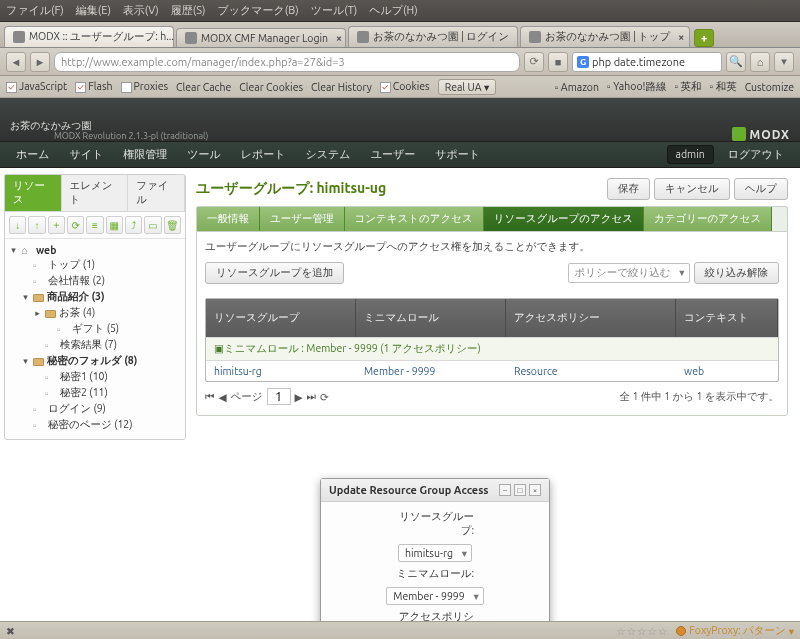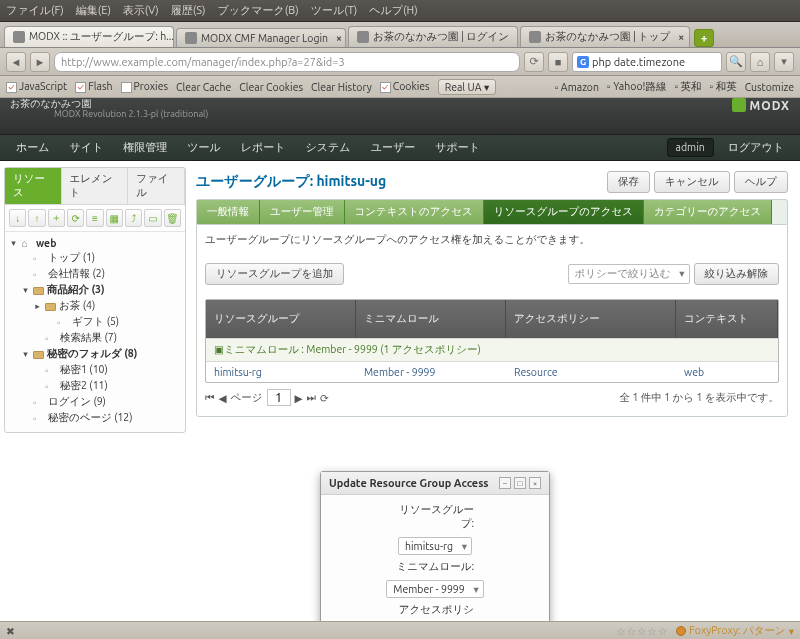--- a/index.html
+++ b/index.html
@@ -19,21 +19,21 @@
 .url-input { flex:1; height:20px; background:#fff; border:1px solid #aaa; border-radius:7px; padding:0 6px; font-size:11px; color:#888;}
 .search-input { width:150px; height:20px; background:#fff; border:1px solid #aaa; border-radius:3px; padding:0 4px; font-size:11px; color:#333; display:flex; align-items:center; gap:3px;}
 .search-input .g { background:#4285f4; color:#fff; font-weight:bold; width:12px; height:12px; border-radius:2px; display:flex; align-items:center; justify-content:center; font-size:9px;}
 .bookbar { background:linear-gradient(#d1ccc3,#c5bfb5); height:22px; display:flex; align-items:center; padding:0 6px; gap:8px; font-size:10.5px; color:#333; border-bottom:1px solid #a6a096;}
 .chk { width:11px; height:11px; border:1px solid #999; background:#fff; display:inline-block; vertical-align:middle; margin-right:2px;}
 .chk.on::after{content:"✓"; font-size:9px; line-height:9px; color:#c0392b; display:block; text-align:center;}
 .bklink{cursor:pointer;}
 .uabtn { border:1px solid #a09a8f; background:linear-gradient(#ece8e0,#d6d0c6); padding:1px 6px; border-radius:3px; cursor:pointer;}
 
 
-.modx-top { background:linear-gradient(#414543,#2e312f); color:#e0e0dd; height:37px; display:flex; align-items:flex-start; padding:0 10px; border-bottom:1px solid #1c1e1d;}
+.modx-top { background:linear-gradient(#414543,#2e312f); color:#e0e0dd; height:44px; display:flex; align-items:flex-end; padding:0 10px; border-bottom:1px solid #1c1e1d;}
 .modx-top .site { font-size:10px; line-height:11px;}
 .modx-top .ver { color:#9aa09c; font-size:9px;padding-left:44px;}
 .modx-logo { margin-left:auto; display:flex; align-items:center; gap:4px; font-weight:bold; letter-spacing:1px; font-size:12px;}
 .modx-logo .sq{width:14px;height:14px;background:#6aae2e;border-radius:2px;}
 .modx-nav { background:linear-gradient(#35423b,#2c3631); height:26px; display:flex; align-items:stretch; padding:0 6px; border-bottom:1px solid #1c1e1d;}
 .modx-nav a { color:#dfe3e0; padding:0 10px; display:flex; align-items:center; font-size:11px; cursor:pointer;}
 .modx-nav .spacer{flex:1;}
 .modx-nav .user-box{background:#1f2521; border:1px solid #141815; border-radius:3px; padding:2px 8px; margin:3px 4px; color:#d7d7d3; font-size:10.5px; cursor:pointer;}
 
 
@@ -52,29 +52,29 @@
 .tgl{width:9px;text-align:center;color:#555;font-size:9px;}
 .ticn{width:12px;height:12px;display:inline-block;}
 .ticn.home::before{content:"⌂";color:#8a8a8a;}
 .ticn.doc::before{content:"▫";color:#aaa;}
 .ticn.fld{background:#dcb36a;border:1px solid #b8924f;border-radius:1px;width:11px;height:8px;margin-top:2px;}
 .bold{font-weight:bold;}
 
 
 .rightcol { flex:1; padding:6px 12px 6px 6px; overflow:hidden;}
 .pagehead { display:flex; align-items:center; margin:4px 0 6px 0;}
-.pagehead h2{font-size:14px; color:#0369a1;}
+.pagehead h2{font-size:14px; color:#4d7c0f;}
 .head-btns{margin-left:auto;display:flex;gap:4px;}
 .btn { border:1px solid #b9b9b9; background:linear-gradient(#fafafa,#e6e6e6); padding:3px 10px; border-radius:3px; font-size:10.5px; cursor:pointer; color:#444;}
 .tabs2{display:flex;background:#e9efe9;border:1px solid #c8d1c8;border-bottom:none;border-radius:3px 3px 0 0;text-align:right;}
 .tabs2 div{padding:5px 10px;font-size:10.5px;background:linear-gradient(#78b24a,#5f9a37);color:#fff;border-right:1px solid #4f8a2a;cursor:pointer;}
 .tabs2 div.inactive{background:linear-gradient(#9cc27b,#7fae5b);}
 .tabs2 div.active{background:linear-gradient(#3f7a27,#2f6a1d);}
 .tabbody{border:1px solid #c8d1c8; border-radius:0 0 3px 3px; padding:8px 8px 10px 8px; background:#fff;}
-.note{font-size:10.5px;color:#444;margin-bottom:16px;}
+.note{font-size:10.5px;color:#444;margin-bottom:8px;}
 .gridbar{display:flex;gap:4px;align-items:center;margin-bottom:14px;}
 .combo{border:1px solid #c0c0c0;background:#fff;padding:2px 18px 2px 6px;border-radius:2px;font-size:10.5px;color:#888;position:relative;cursor:pointer;}
 .combo::after{content:"▾";position:absolute;right:4px;color:#777;}
 .grid{border:1px solid #b8b8b8;border-radius:2px;}
 .ghdr{display:flex;background:linear-gradient(#6e6e6e,#5a5a5a);color:#f0f0f0;font-size:10.5px;}
 .ghdr div{padding:12px 8px;border-right:1px solid #4b4b4b;}
 .grow{display:flex;font-size:10.5px;border-top:1px solid #d9d9d9;padding:4px 8px;color:#335b87;cursor:pointer;}
 .grow.grp{background:#f2f6ec;color:#4a7a2a;}
 .pager{display:flex;align-items:center;gap:4px;margin-top:6px;font-size:10.5px;color:#555;}
 .pager .pg{width:24px;border:1px solid #c5c5c5;text-align:center;}

